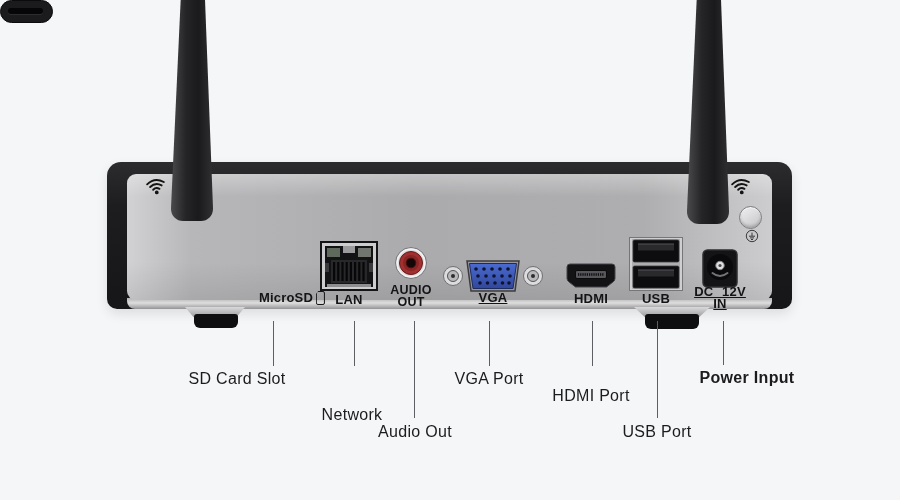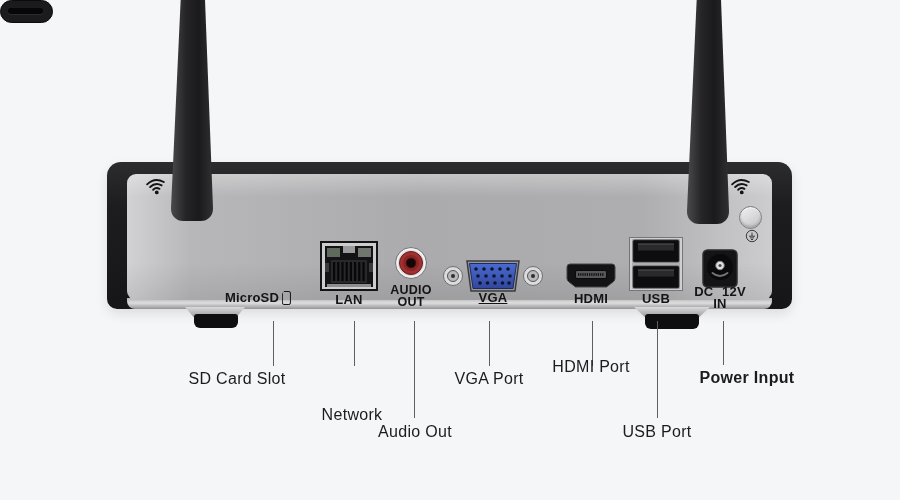--- a/index.html
+++ b/index.html
@@ -47,47 +47,47 @@
   
   .abs{position:absolute;}
   .microsd{left:251px;top:266px;width:53px;height:23px;border-radius:12px;
     background:#1b1b1d;border:1px solid #0b0b0d;box-sizing:border-box;}
   .microsd .slot{position:absolute;left:8px;top:8px;width:35px;height:6px;border-radius:3px;
     background:#060608;box-shadow:0 1px 0 rgba(255,255,255,.08);}
 
   
   .port-label{position:absolute;transform:translateX(-50%);color:#141416;font-weight:bold;
     font-size:13px;letter-spacing:.2px;white-space:nowrap;text-align:center;line-height:11.5px;}
-  .pl-microsd{left:258px;top:291px;display:flex;align-items:center;gap:3px;}
+  .pl-microsd{left:292px;top:291px;display:flex;align-items:center;gap:3px;}
   .pl-lan{left:349px;top:294px;}
   .pl-audio{left:411px;top:285px;font-size:12.5px;}
   .pl-vga{left:493px;top:292px;text-decoration:underline;}
   .pl-hdmi{left:591px;top:293px;}
   .pl-usb{left:656px;top:293px;}
-  .pl-dc{left:720px;top:286px;}
+  .pl-dc{left:720px;top:286px;text-decoration:underline;}
   .pl-dc .l1{word-spacing:5px;}
   .card-glyph{display:inline-block;width:7px;height:12px;border:1.5px solid #151517;border-radius:2px;
     clip-path:polygon(0 20%,25% 0,100% 0,100% 100%,0 100%);}
 
   
   .cl{position:absolute;width:1px;background:#5e5f63;}
   .cl-sd{left:273px;top:321px;height:45px;}
   .cl-net{left:354px;top:321px;height:45px;}
   .cl-audio{left:414px;top:321px;height:97px;}
   .cl-vga{left:489px;top:321px;height:45px;}
   .cl-hdmi{left:592px;top:321px;height:45px;}
   .cl-usb{left:657px;top:321px;height:97px;}
   .cl-power{left:723px;top:321px;height:44px;}
   .co{position:absolute;transform:translateX(-50%);color:#1c1c1e;font-size:16px;
     letter-spacing:.3px;white-space:nowrap;}
   .co-sd{left:237px;top:370px;}
   .co-net{left:352px;top:370px;margin-top:36px;}
   .co-audio{left:415px;top:423px;}
   .co-vga{left:489px;top:370px;}
-  .co-hdmi{left:591px;top:358px;}
+  .co-hdmi{left:591px;top:387px;}
   .co-usb{left:657px;top:423px;}
   .co-power{left:747px;top:369px;font-weight:bold;}
 </style>
 </head>
 <body>
 
 <div class="stage">
 
   <div class="device-body"></div>
   <div class="bottom-lip"></div>

